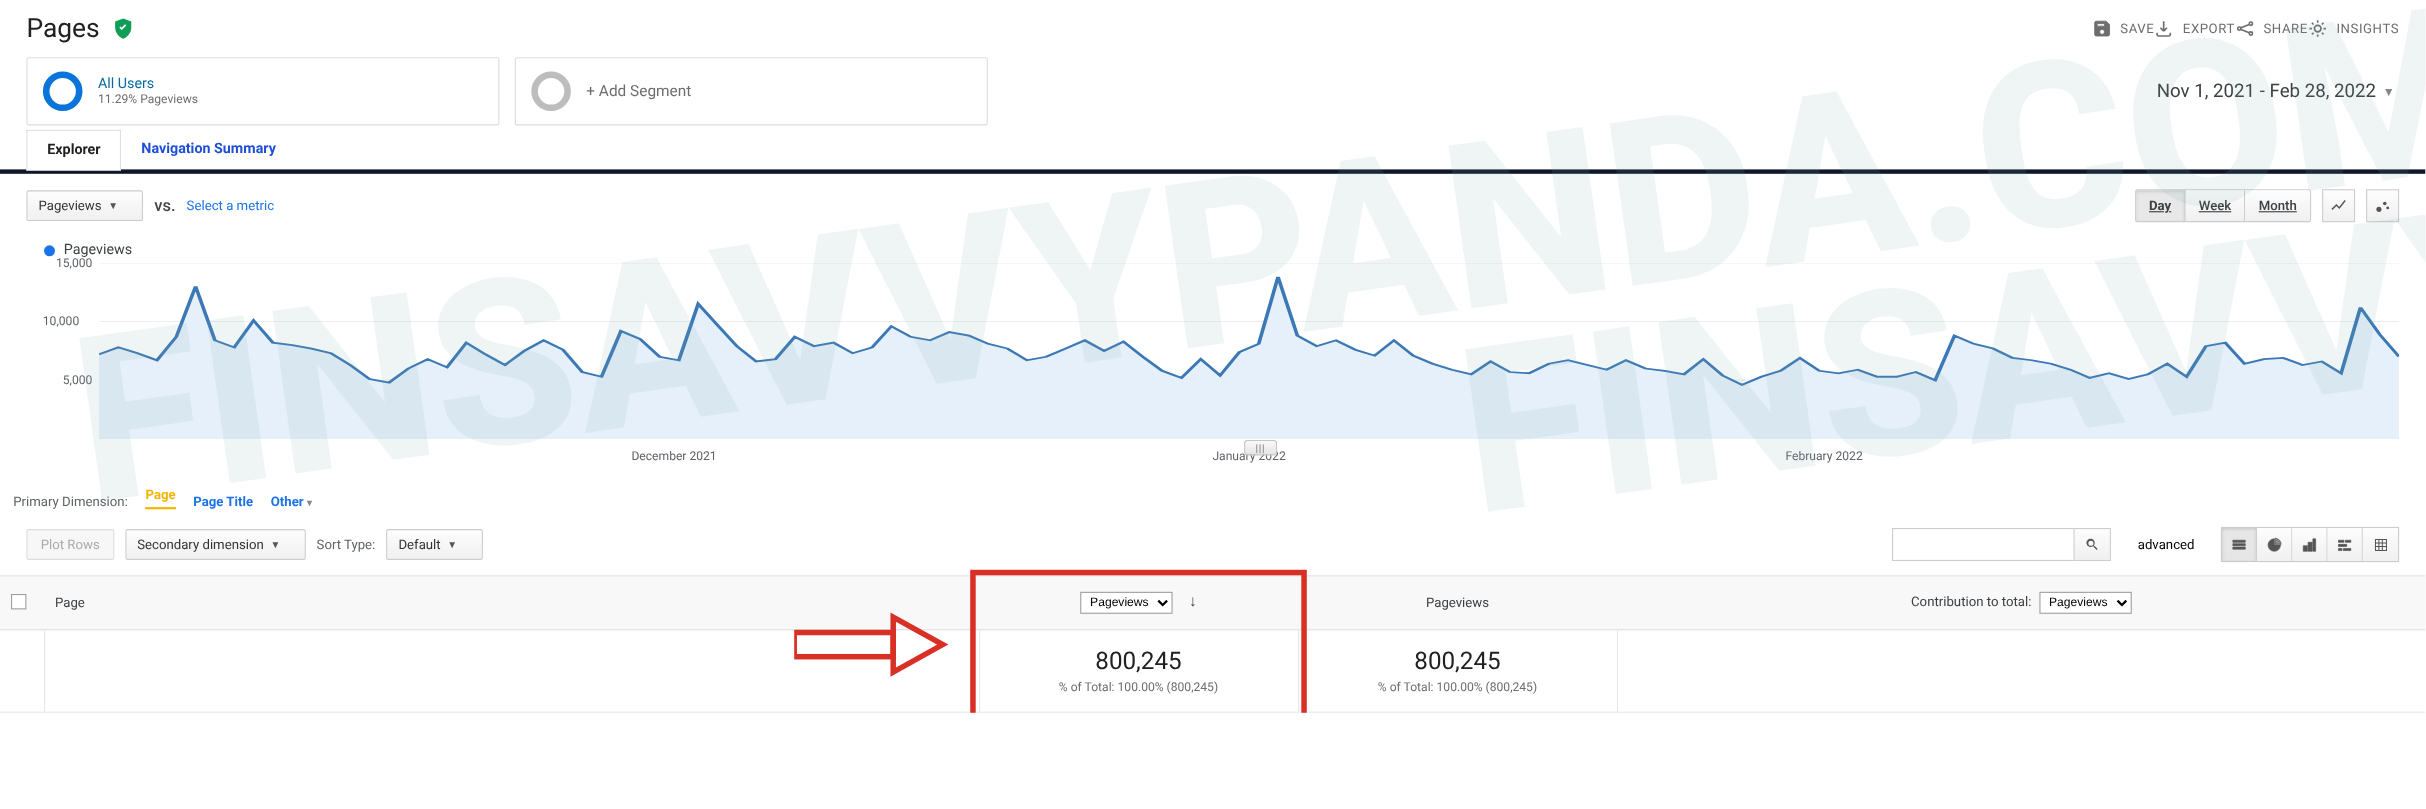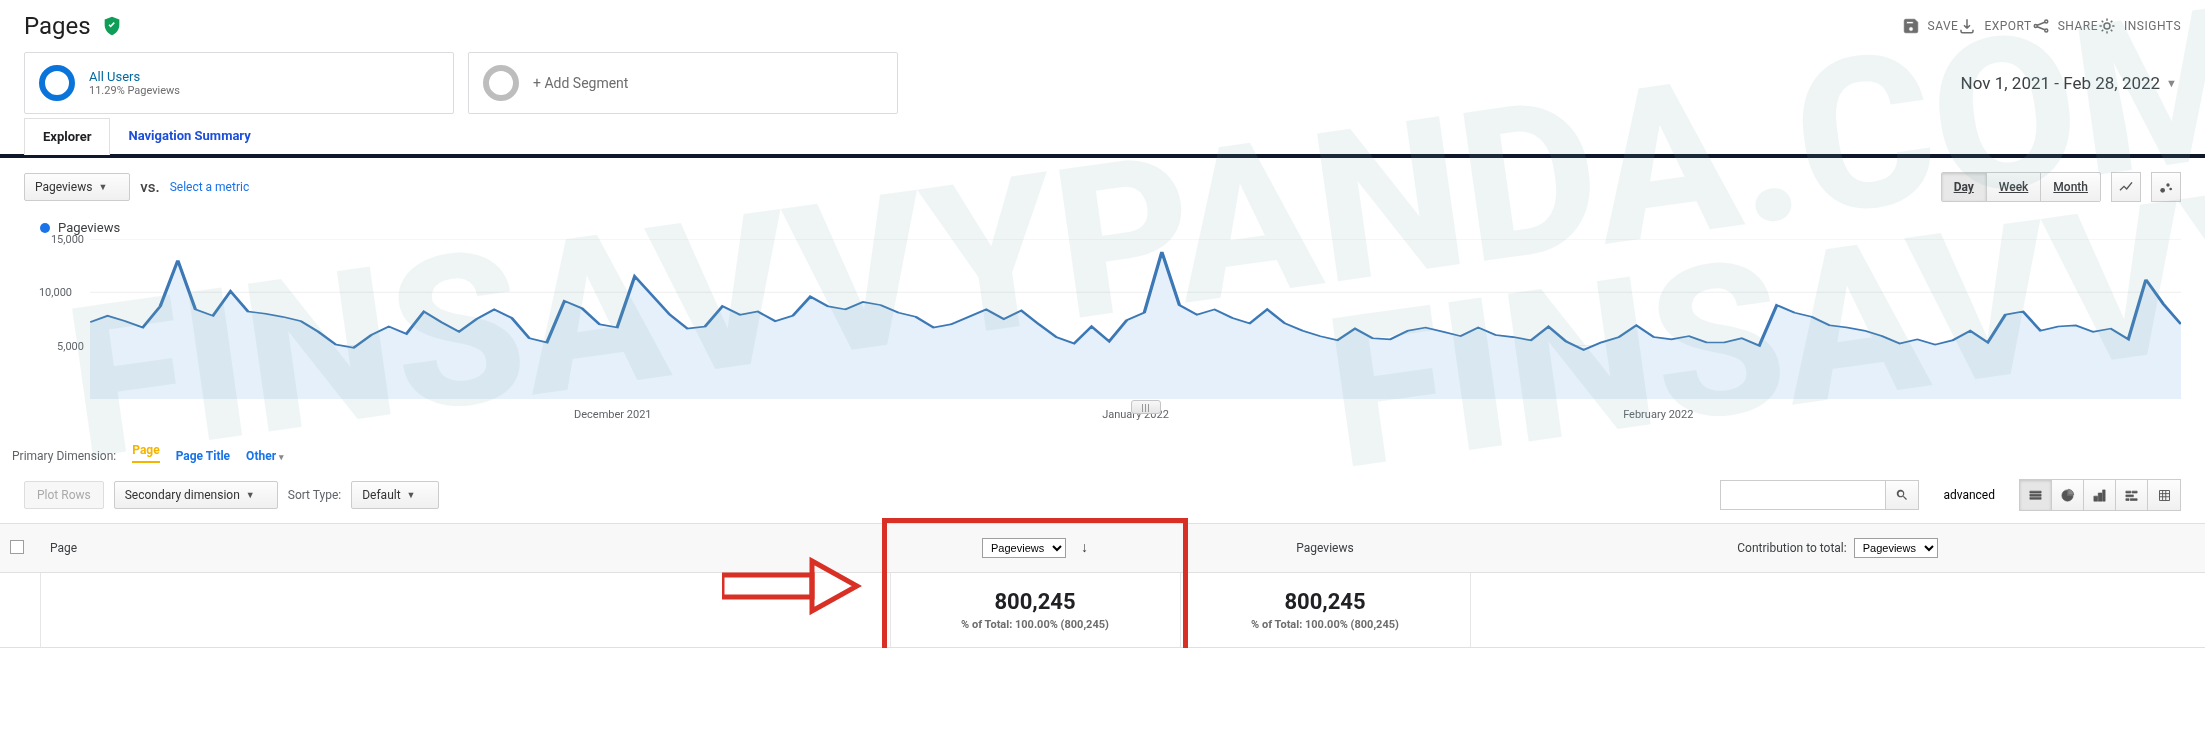--- a/index.html
+++ b/index.html
@@ -216,21 +216,21 @@
     display:flex; align-items:center; justify-content:center;
     background: linear-gradient(#fdfdfd,#f0f0f0);
     cursor:pointer;
   }
   .view-toggles .vt:last-child { border-right:none; }
   .view-toggles .vt.active { background:#e6e6e6; box-shadow: inset 0 1px 3px rgba(0,0,0,.15); }
   .view-toggles svg { width:15px;height:15px; fill:#555; stroke:#555; }
 
   
   .data-table { width:100%; border-collapse:collapse; margin-top:6px; }
-  .data-table th, .data-table td { border-top:1px solid #e0e0e0; border-bottom:1px solid #e0e0e0;font-weight:bold; }
+  .data-table th, .data-table td { border-top:1px solid #e0e0e0; border-bottom:1px solid #e0e0e0; }
   .data-table thead th {
     background:#f8f8f8;
     padding: 14px 10px;
     font-weight:400; font-size:12px; color:#3c4043;
     text-align:left;
     vertical-align: middle;
   }
   .data-table thead th.metric { text-align:center; }
   .data-table tbody td {
     padding: 16px 10px;

